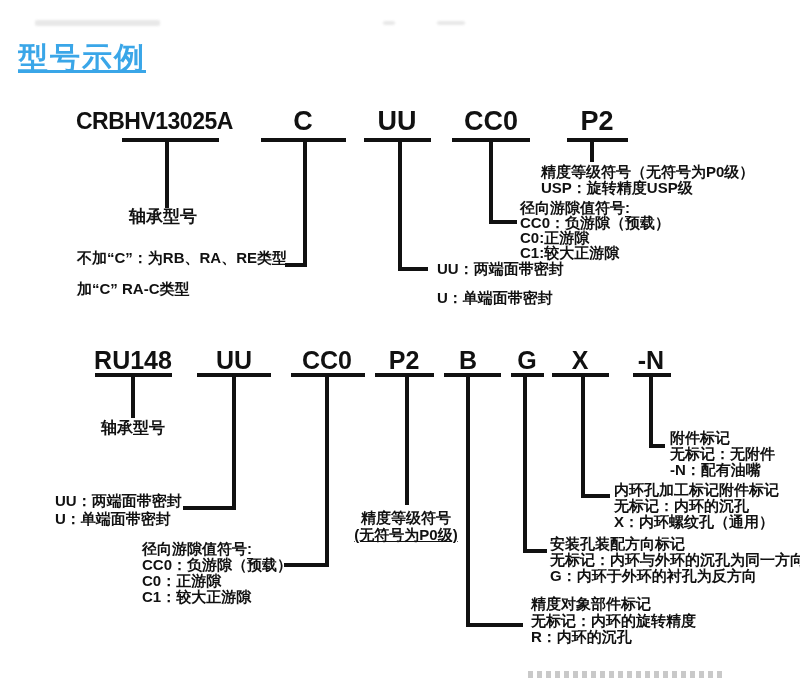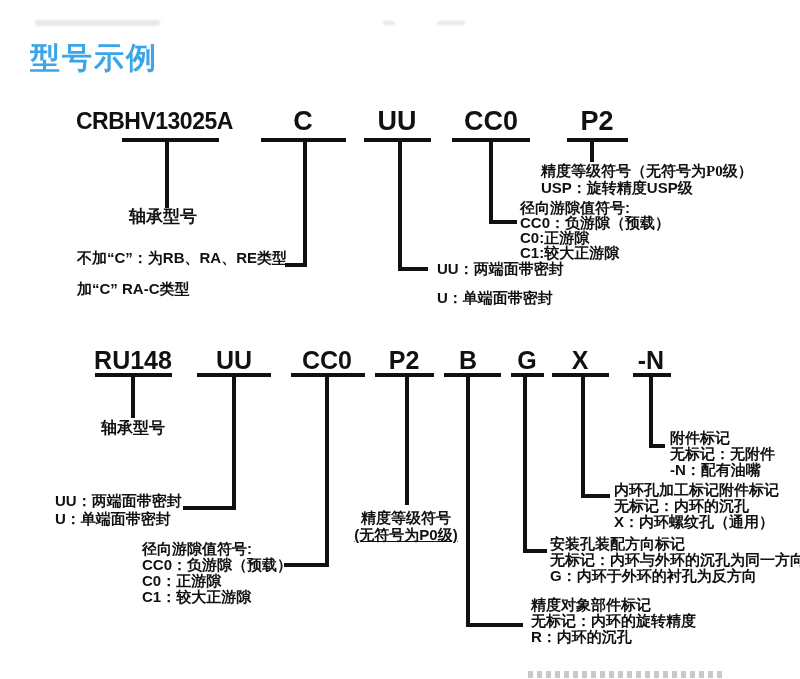--- a/index.html
+++ b/index.html
@@ -37,21 +37,21 @@
 </style>
 </head>
 <body>
 
 <div id="canvas">
 
   <div class="smudge" style="left:35px;top:20px;width:125px;height:6px;"></div>
   <div class="smudge" style="left:383px;top:21px;width:12px;height:4px;"></div>
   <div class="smudge" style="left:437px;top:21px;width:28px;height:4px;"></div>
 
-  <div class="t title" style="left:30px;top:42px;color:#3aa6e8;">型号示例</div>
+  <div class="t title" style="left:18px;top:42px;color:#3aa6e8;text-decoration:underline;">型号示例</div>
 
   <div class="t" style="left:76px;top:109px;width:180px;text-align:left;font-size:23px;letter-spacing:-0.5px;">CRBHV13025A</div>
   <div class="t code1" style="left:273px;top:107px;width:60px;">C</div>
   <div class="t code1" style="left:367px;top:107px;width:60px;">UU</div>
   <div class="t code1" style="left:461px;top:107px;width:60px;">CC0</div>
   <div class="t code1" style="left:567px;top:107px;width:60px;">P2</div>
 
   <div class="hl" style="left:122px;top:138px;width:97px;"></div>
   <div class="hl" style="left:261px;top:138px;width:85px;"></div>
   <div class="hl" style="left:364px;top:138px;width:67px;"></div>
@@ -70,21 +70,21 @@
 
   <div class="t lbl" style="left:129px;top:208px;">轴承型号</div>
   <div class="t note" style="left:77px;top:250px;">不加“C”：为RB、RA、RE类型</div>
   <div class="t note" style="left:77px;top:281px;">加“C” RA-C类型</div>
   <div class="t note" style="left:437px;top:261px;">UU：两端面带密封</div>
   <div class="t note" style="left:437px;top:290px;">U：单端面带密封</div>
   <div class="t note" style="left:520px;top:200px;">径向游隙值符号:</div>
   <div class="t note" style="left:520px;top:215px;">CC0：负游隙（预载）</div>
   <div class="t note" style="left:520px;top:230px;">C0:正游隙</div>
   <div class="t note" style="left:520px;top:245px;">C1:较大正游隙</div>
-  <div class="t note" style="left:541px;top:164px;font-family:Liberation Serif, serif;">精度等级符号（无符号为P0级）</div>
+  <div class="t note" style="left:541px;top:164px;">精度等级符号（无符号为P0级）</div>
   <div class="t note" style="left:541px;top:180px;">USP：旋转精度USP级</div>
 
   <div class="t code2" style="left:83px;top:347px;width:100px;">RU148</div>
   <div class="t code2" style="left:204px;top:347px;width:60px;">UU</div>
   <div class="t code2" style="left:297px;top:347px;width:60px;">CC0</div>
   <div class="t code2" style="left:374px;top:347px;width:60px;">P2</div>
   <div class="t code2" style="left:438px;top:347px;width:60px;">B</div>
   <div class="t code2" style="left:497px;top:347px;width:60px;">G</div>
   <div class="t code2" style="left:550px;top:347px;width:60px;">X</div>
   <div class="t code2" style="left:621px;top:347px;width:60px;">-N</div>
@@ -120,21 +120,21 @@
   <div class="t note" style="left:55px;top:511px;">U：单端面带密封</div>
 
   <div class="t note" style="left:142px;top:541px;">径向游隙值符号:</div>
   <div class="t note" style="left:142px;top:557px;">CC0：负游隙（预载）</div>
   <div class="t note" style="left:142px;top:573px;">C0：正游隙</div>
   <div class="t note" style="left:142px;top:589px;">C1：较大正游隙</div>
 
   <div class="t note" style="left:350px;top:510px;width:112px;text-align:center;">精度等级符号</div>
   <div class="t note" style="left:340px;top:527px;width:132px;text-align:center;text-decoration:underline;">(无符号为P0级)</div>
 
-  <div class="t note" style="left:531px;top:597px;">精度对象部件标记</div>
+  <div class="t note" style="left:531px;top:597px;font-family:Liberation Serif, serif;">精度对象部件标记</div>
   <div class="t note" style="left:531px;top:613px;">无标记：内环的旋转精度</div>
   <div class="t note" style="left:531px;top:629px;">R：内环的沉孔</div>
 
   <div class="t note" style="left:550px;top:536px;">安装孔装配方向标记</div>
   <div class="t note" style="left:550px;top:552px;">无标记：内环与外环的沉孔为同一方向</div>
   <div class="t note" style="left:550px;top:568px;">G：内环于外环的衬孔为反方向</div>
 
   <div class="t note" style="left:614px;top:482px;">内环孔加工标记附件标记</div>
   <div class="t note" style="left:614px;top:498px;">无标记：内环的沉孔</div>
   <div class="t note" style="left:614px;top:514px;">X：内环螺纹孔（通用）</div>

